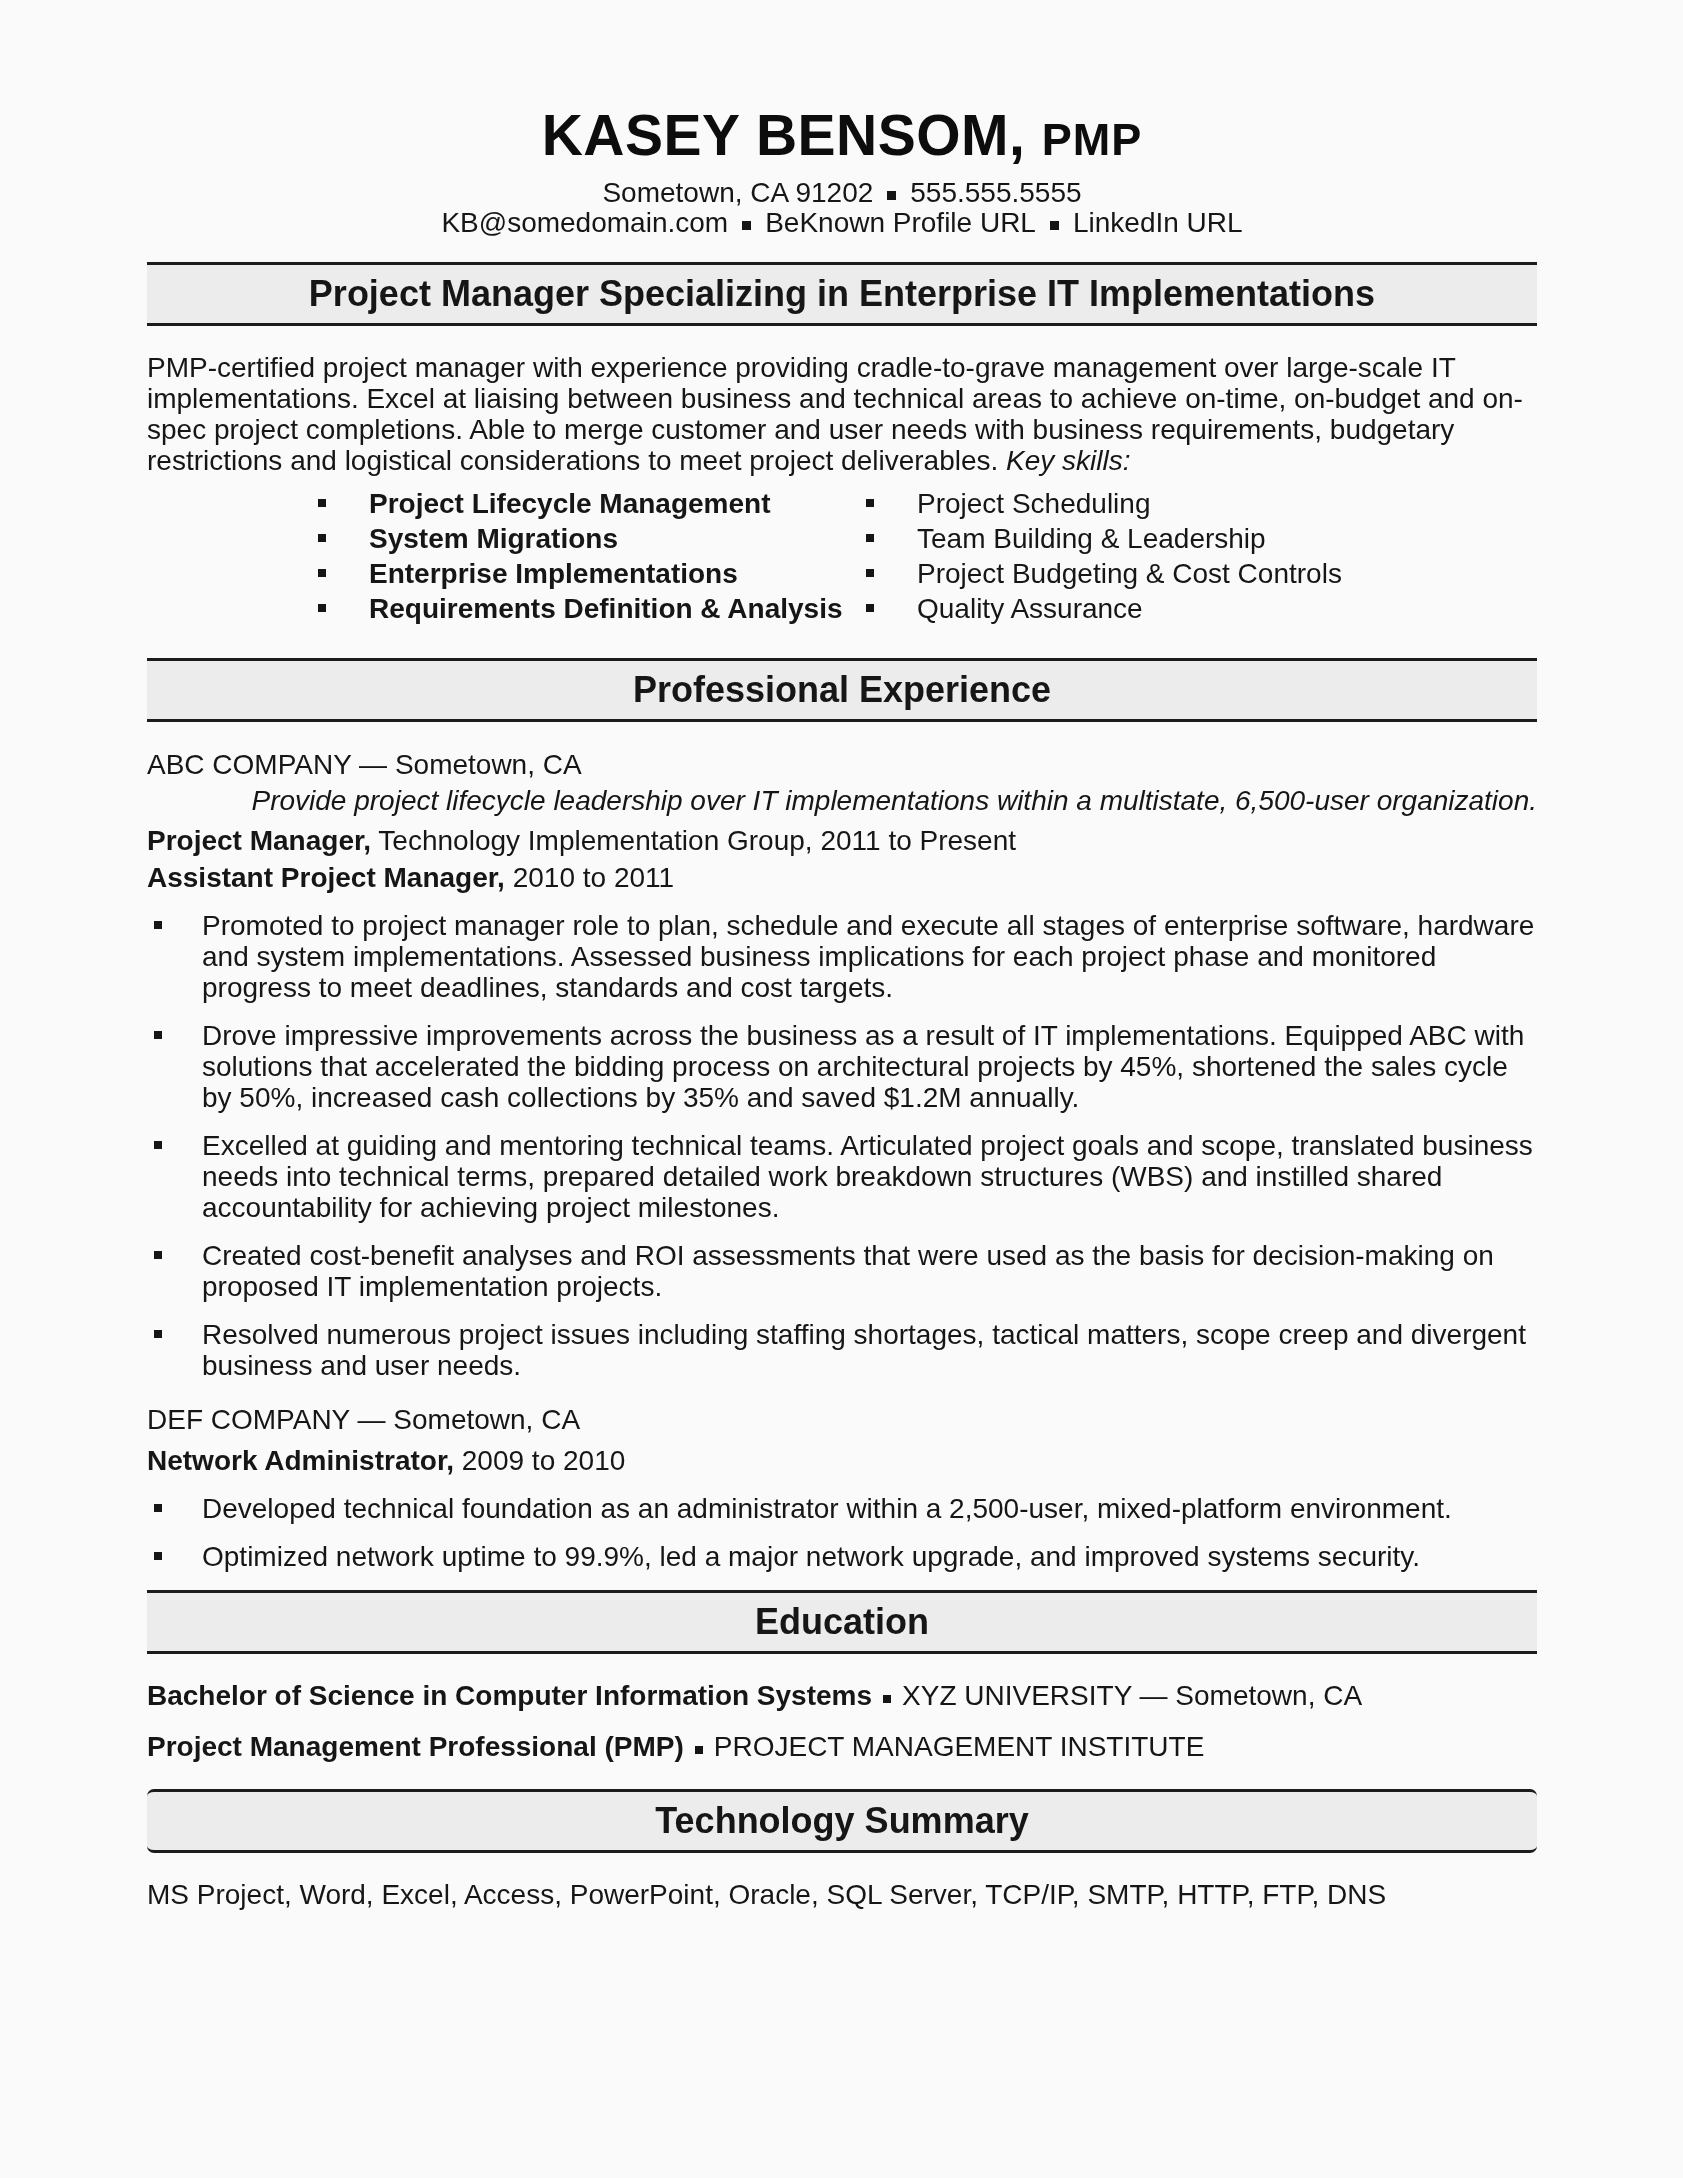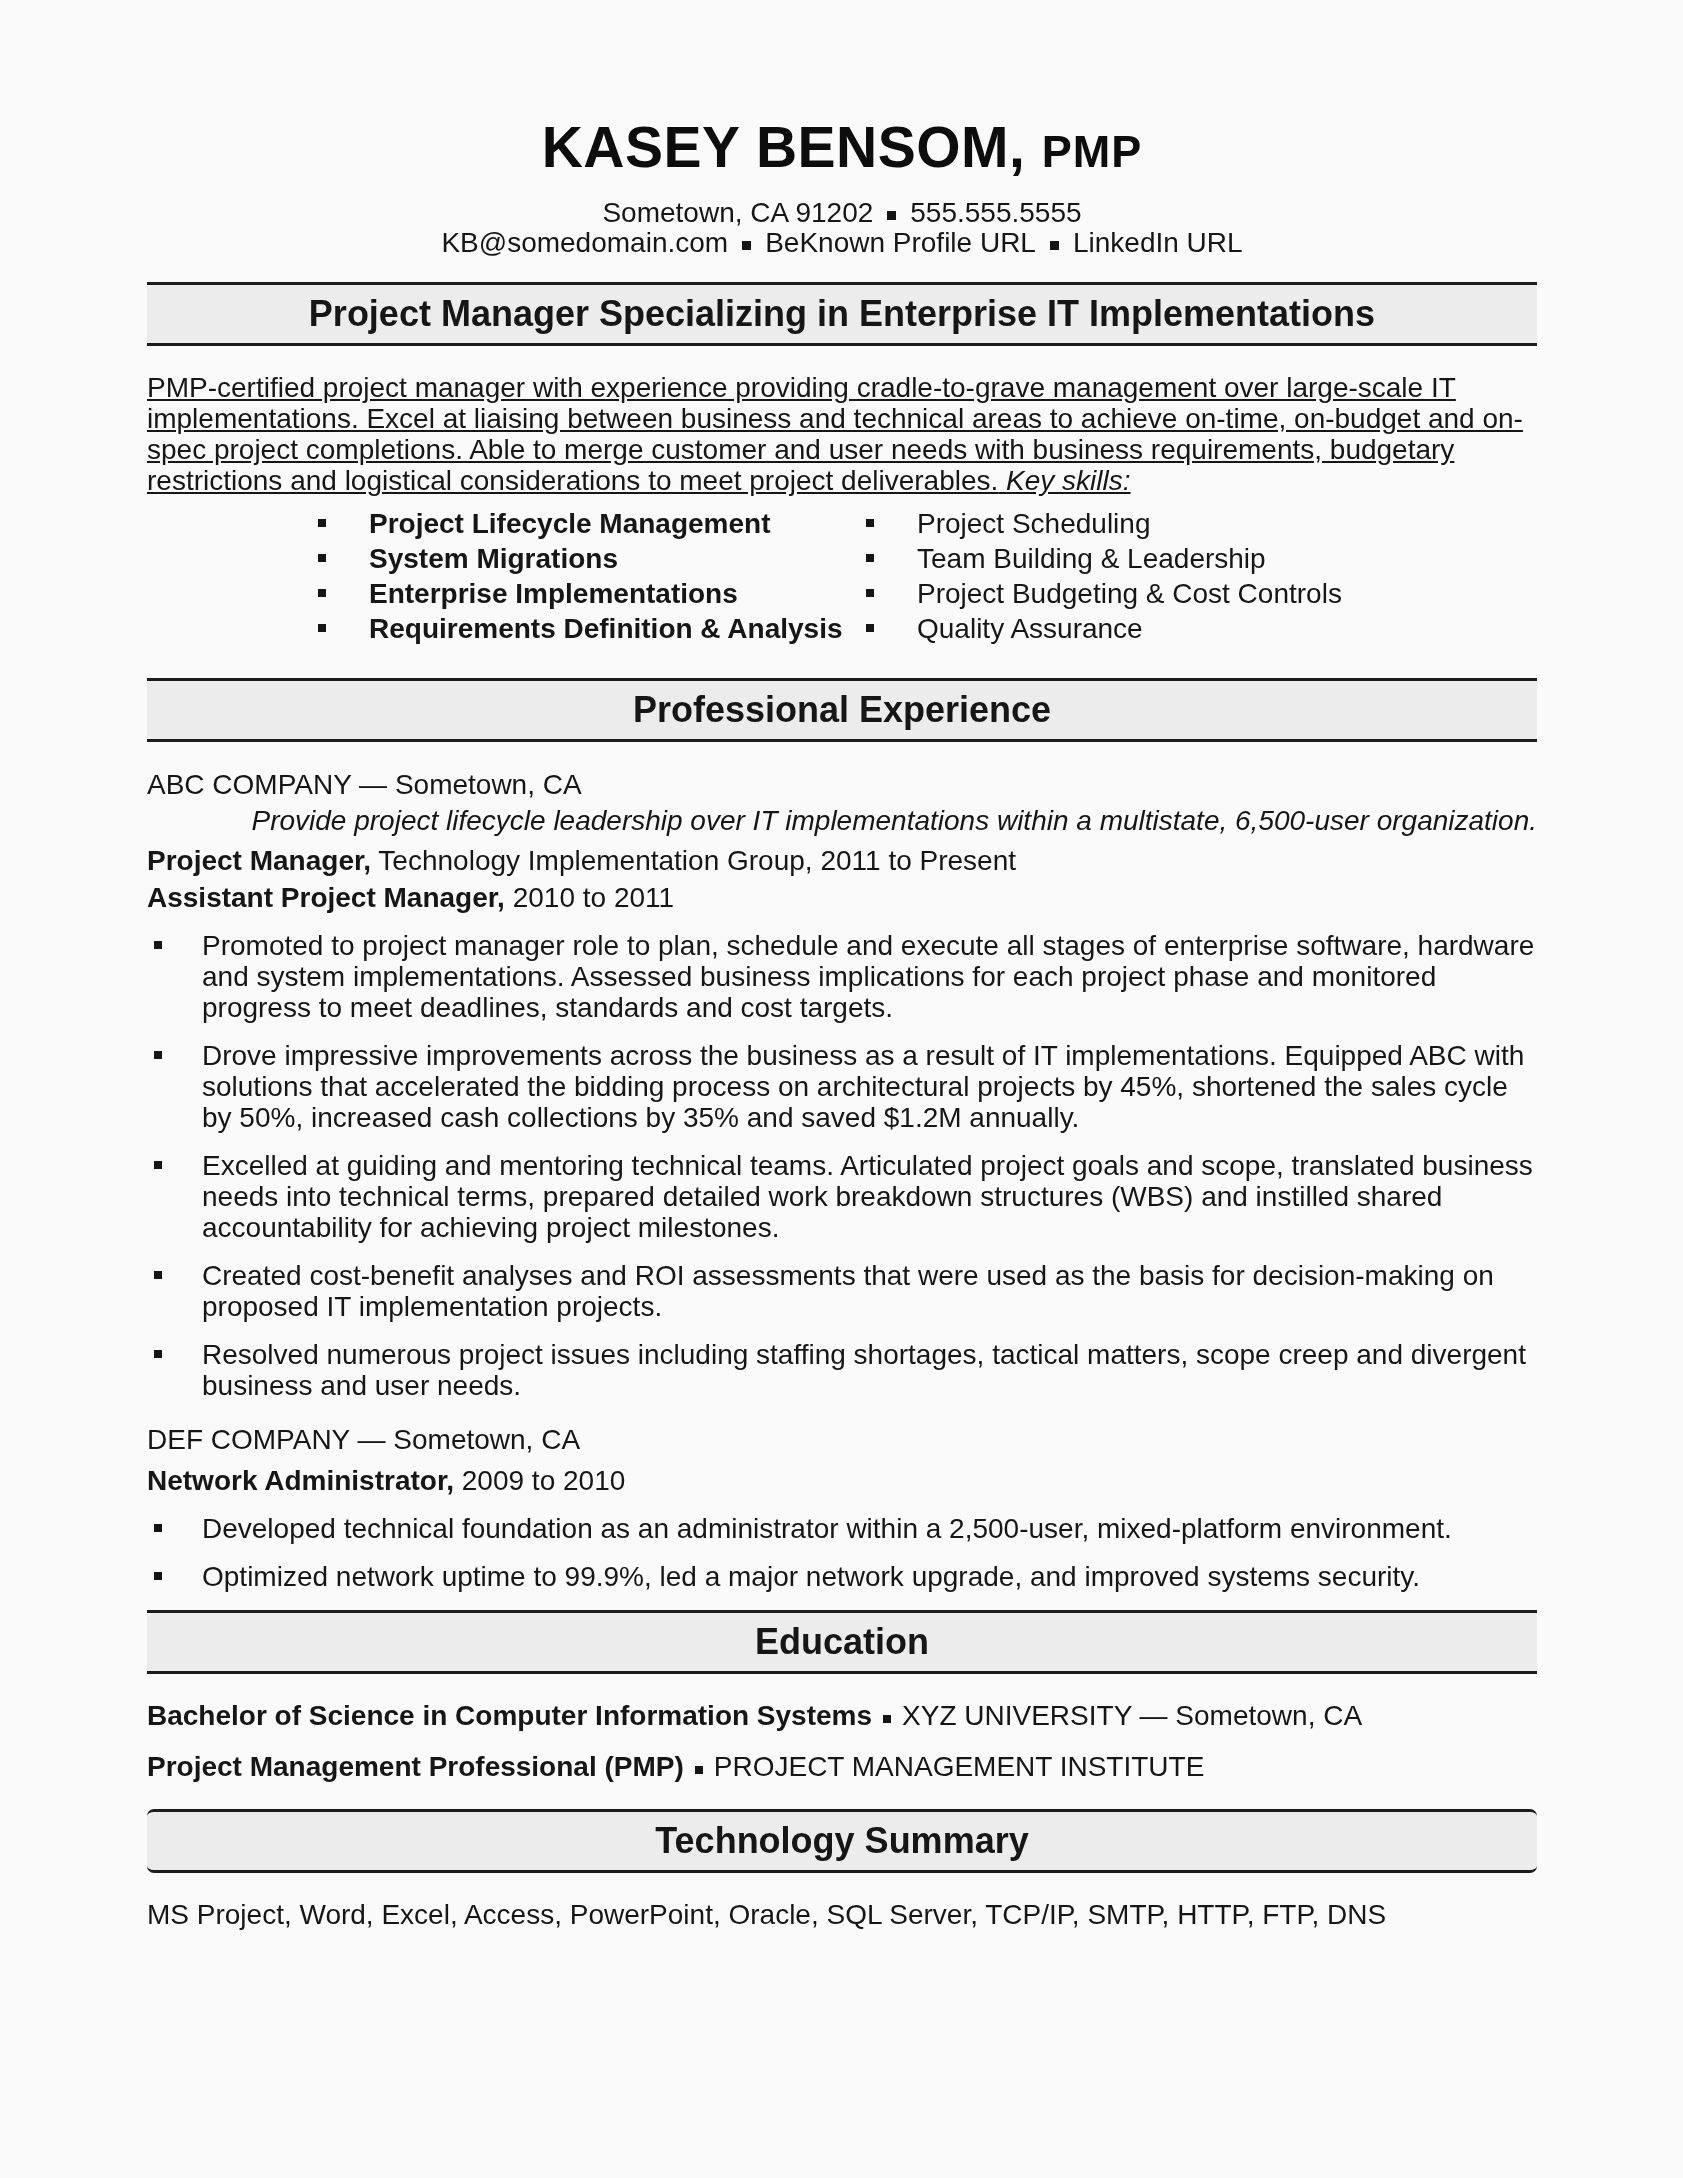--- a/index.html
+++ b/index.html
@@ -10,40 +10,40 @@
     --sq:#151515;
   }
   *{box-sizing:border-box;}
   html,body{margin:0;padding:0;}
   body{background:var(--page-bg);font-family:"Liberation Sans","DejaVu Sans",sans-serif;}
   .page{position:relative;width:1683px;height:2178px;background:var(--page-bg);color:var(--text);overflow:hidden;}
   .content{margin:0 147px;width:1390px;font-size:28px;line-height:31px;}
 
   
   .hdr{padding-top:101px;text-align:center;}
-  .name{margin:16px;font-size:57px;line-height:61px;font-weight:bold;letter-spacing:0.5px;color:#0d0d0d;white-space:nowrap;}
+  .name{margin:4px;font-size:57px;line-height:61px;font-weight:bold;letter-spacing:0.5px;color:#0d0d0d;white-space:nowrap;}
   .name .cred{font-size:45px;letter-spacing:1px;}
   .contact{line-height:30px;white-space:nowrap;}
   .contact.first{margin-top:8px;}
 
   
   .sep{display:inline-block;width:9px;height:9px;background:var(--sq);margin:0 14px;vertical-align:2px;}
   .sep-sm{display:inline-block;width:8px;height:8px;background:var(--sq);margin:0 11px;vertical-align:2px;}
 
   
   .bar{border-top:3px solid var(--bar-border);border-bottom:3px solid var(--bar-border);
        background:var(--bar-bg);text-align:center;font-weight:bold;font-size:36px;
        line-height:40px;padding:9px 0;}
   .bar.b1{margin-top:24px;}
   .bar.b2{margin-top:28px;}
   .bar.b3{margin-top:18px;}
   .bar.b4{margin-top:27px;border-radius:7px;}
 
   
-  .summary{margin:26px 0 9px;text-decoration:underline;}
+  .summary{margin:26px 0 9px;}
   .summary em{font-style:italic;}
 
   
   .skills{display:flex;margin-top:14px;padding-left:171px;}
   .skills ul{list-style:none;margin:0;padding:0;}
   .skills ul.colA{width:548px;font-weight:bold;}
   .skills li{position:relative;padding-left:51px;line-height:28px;margin-bottom:7px;}
   .skills li::before{content:"";position:absolute;left:0;top:9px;width:8px;height:8px;background:var(--sq);}
 
   

